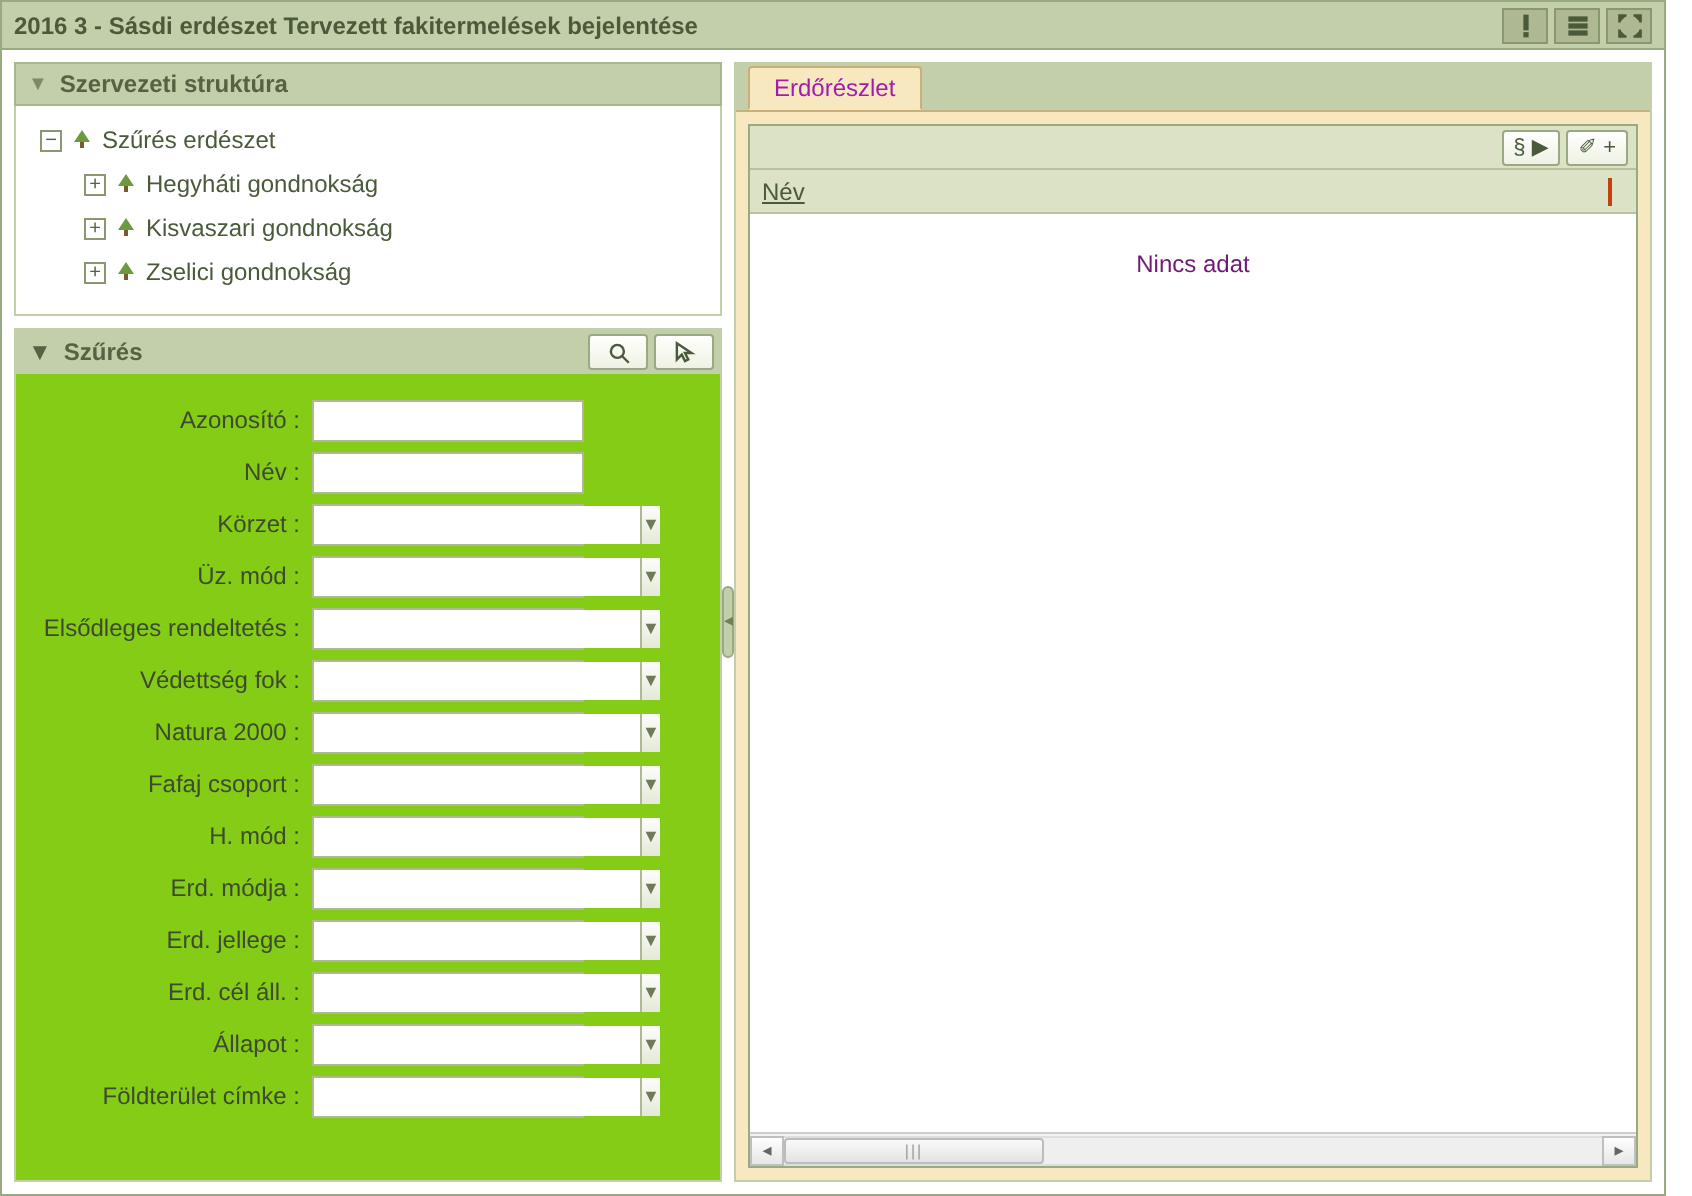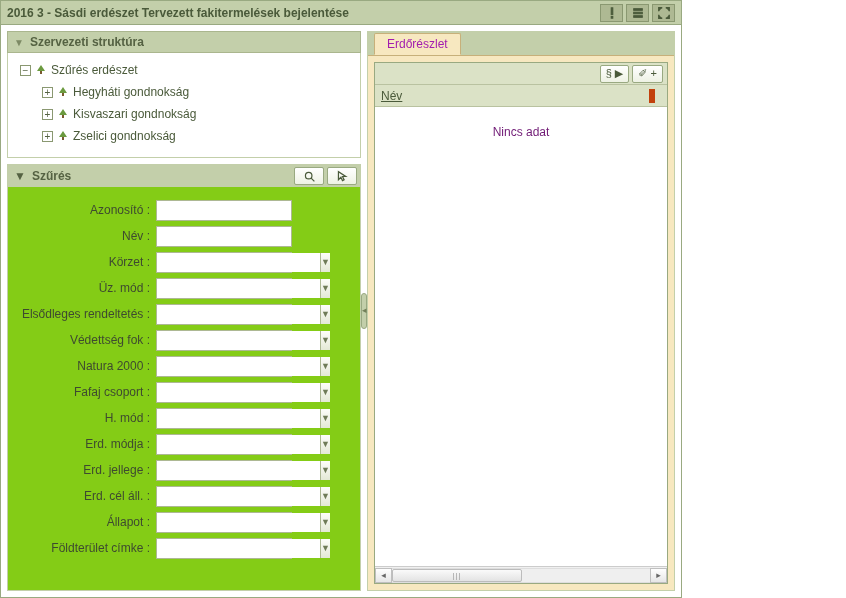--- a/index.html
+++ b/index.html
@@ -1,17 +1,17 @@
 <!DOCTYPE html>
 <html><head>
 <meta charset="utf-8">
 <style>
   * { box-sizing: border-box; margin: 0; padding: 0; }
   body { font-family: Arial, sans-serif; font-size: 12px; background: #fff; color: #4a5a3a; }
-  .window { width: 682px; height: 598px; border: 1px solid #99a981; background: #fff; display: flex; flex-direction: column; }
+  .window { width: 833px; height: 598px; border: 1px solid #99a981; background: #fff; display: flex; flex-direction: column; }
   .titlebar { background: #c3cfaa; height: 24px; display: flex; align-items: center; justify-content: space-between; padding: 0 6px; border-bottom: 1px solid #99a981; }
   .titlebar-text { font-weight: bold; color: #4a5a3a; font-size: 12px; }
   .titlebar-btns { display: flex; gap: 3px; }
   .tb-btn { width: 23px; height: 18px; background: #aeb993; border: 1px solid #8a9871; display: flex; align-items: center; justify-content: center; cursor: pointer; }
   .tb-btn svg { width: 14px; height: 14px; fill: #4a5a3a; stroke: #4a5a3a; }
   .content { flex: 1; display: flex; padding: 6px; gap: 0; position: relative; }
   .left { width: 354px; display: flex; flex-direction: column; }
   .splitter { width: 6px; background: transparent; position: relative; display: flex; align-items: center; justify-content: center; }
   .splitter-handle { width: 6px; height: 36px; background: #c3cfaa; border: 1px solid #99a981; border-radius: 3px; cursor: col-resize; font-size:9px; color:#728059; line-height:32px; text-align:center;}
   .right { flex: 1; display: flex; flex-direction: column; border: 1px solid #c3cfaa; background:#fff;}
@@ -38,21 +38,21 @@
   .fcombo { width: 136px; height: 21px; border: 1px solid #adb894; background:#fff; display:flex; }
   .fcombo input{flex:1;border:none;outline:none;padding:0 4px;font-size:12px;}
   .fcombo .dd{width:17px;background:linear-gradient(#fdfdfa,#e4e9d6);border-left:1px solid #adb894;display:flex;align-items:center;justify-content:center;cursor:pointer;color:#6f7b58;font-size:9px;}
   .tabstrip { height: 24px; background: #c3cfaa; display: flex; align-items: flex-end; padding-left: 6px; border-bottom:1px solid #c7b07a;}
   .tab { height: 22px; background: #f7e8c0; border: 1px solid #c7b07a; border-bottom: 1px solid #f7e8c0; padding: 0 12px; display: flex; align-items: center; color:#a21caf; font-weight:normal; border-radius:2px 2px 0 0;}
   .right-body { flex: 1; background: #f7e8c0; padding: 6px; display: flex; flex-direction: column; }
   .grid-box { flex: 1; border: 1px solid #99a981; background: #fff; display: flex; flex-direction: column; }
   .grid-toolbar { height: 22px; background: #dbe2c6; border-bottom: 1px solid #b9c2a0; display: flex; justify-content: flex-end; align-items: center; padding-right: 4px; gap: 3px;}
   .gt-btn{height:18px;border:1px solid #99a981;background:linear-gradient(#fff,#eef2e4);border-radius:2px;padding:0 5px;display:flex;align-items:center;font-size:11px;color:#4a5a3a;cursor:pointer;}
   .grid-header { height: 22px; background: #dbe2c6; border-bottom: 1px solid #b9c2a0; display: flex; align-items: center; padding-left: 6px; color:#4a5a3a;}
-  .grid-header .col{flex:1;border-right:6px solid #c2410c;text-decoration:underline;}
+  .grid-header .col{flex:1;border-right:2px solid #c2410c;text-decoration:underline;}
   .grid-header .lastcol{width:12px;}
   .grid-body { flex: 1; display: flex; align-items: flex-start; justify-content: center; padding-top: 18px; color:#701a75;}
   .grid-hscroll { height: 17px; background: #f0f0f0; border-top: 1px solid #ccc; position: relative; display:flex;align-items:center;}
   .sc-btn{width:17px;height:15px;background:linear-gradient(#fefefe,#e6e6e6);border:1px solid #bfbfbf;display:flex;align-items:center;justify-content:center;color:#666;font-size:9px;cursor:pointer;}
   .sc-track{flex:1;background:#efefef;border-top:1px solid #dedede;border-bottom:1px solid #dedede;height:15px;position:relative;}
   .sc-thumb{position:absolute;left:0;width:130px;height:13px;background:linear-gradient(#fafafa,#e3e3e3);border:1px solid #bcbcbc;border-radius:2px;cursor:pointer;display:flex;align-items:center;justify-content:center;color:#9a9a9a;font-size:8px;letter-spacing:1px;}
 </style>
 </head>
 <body>
 

